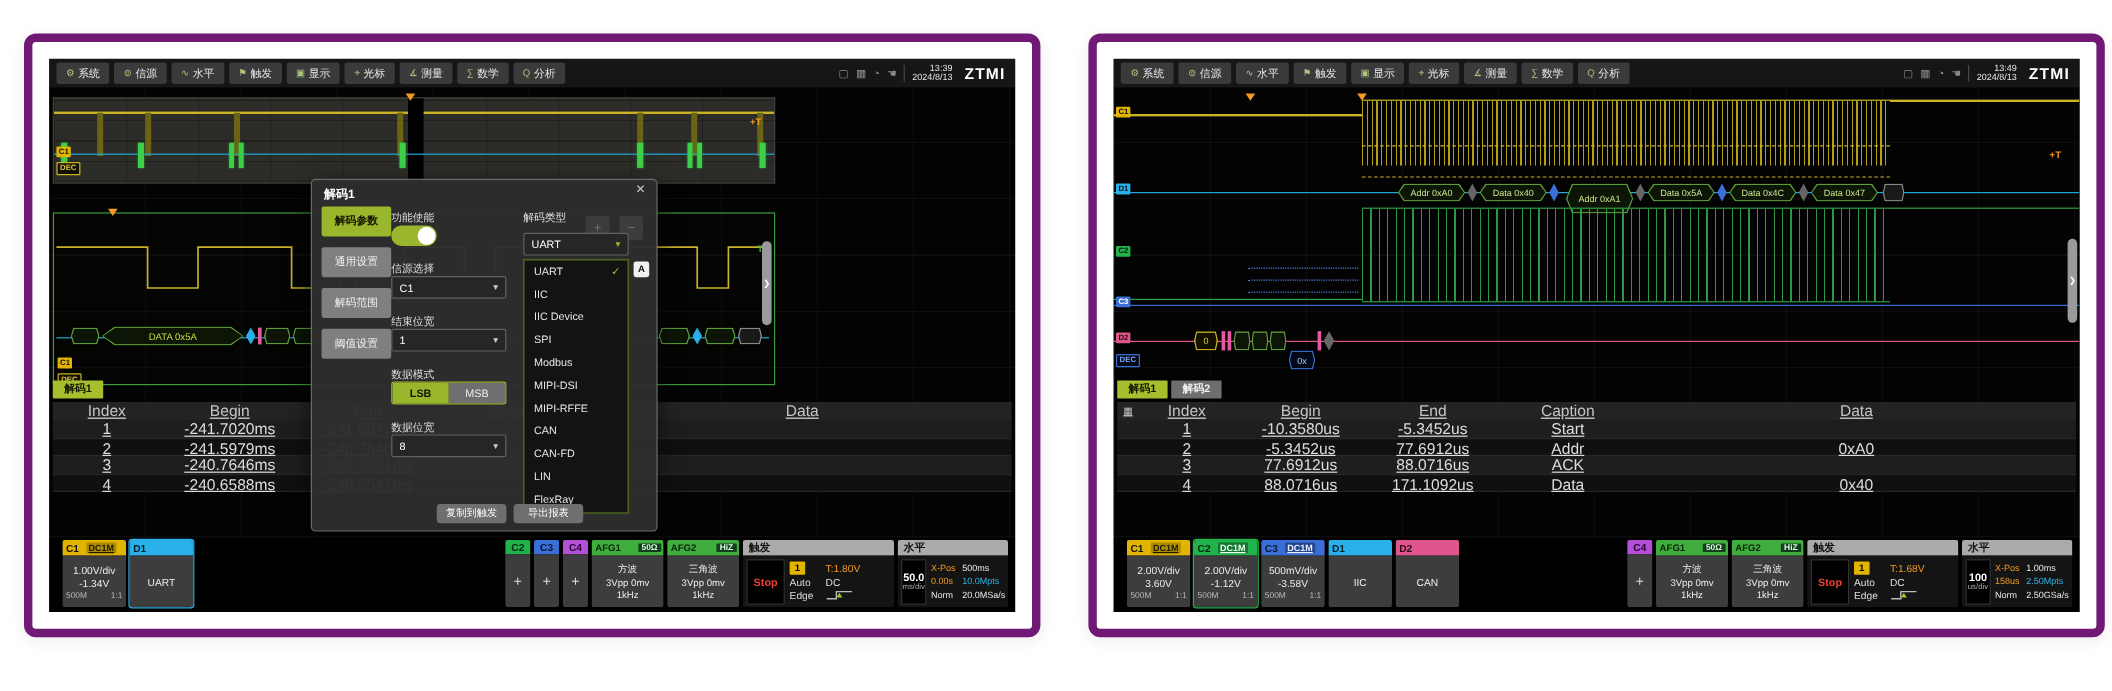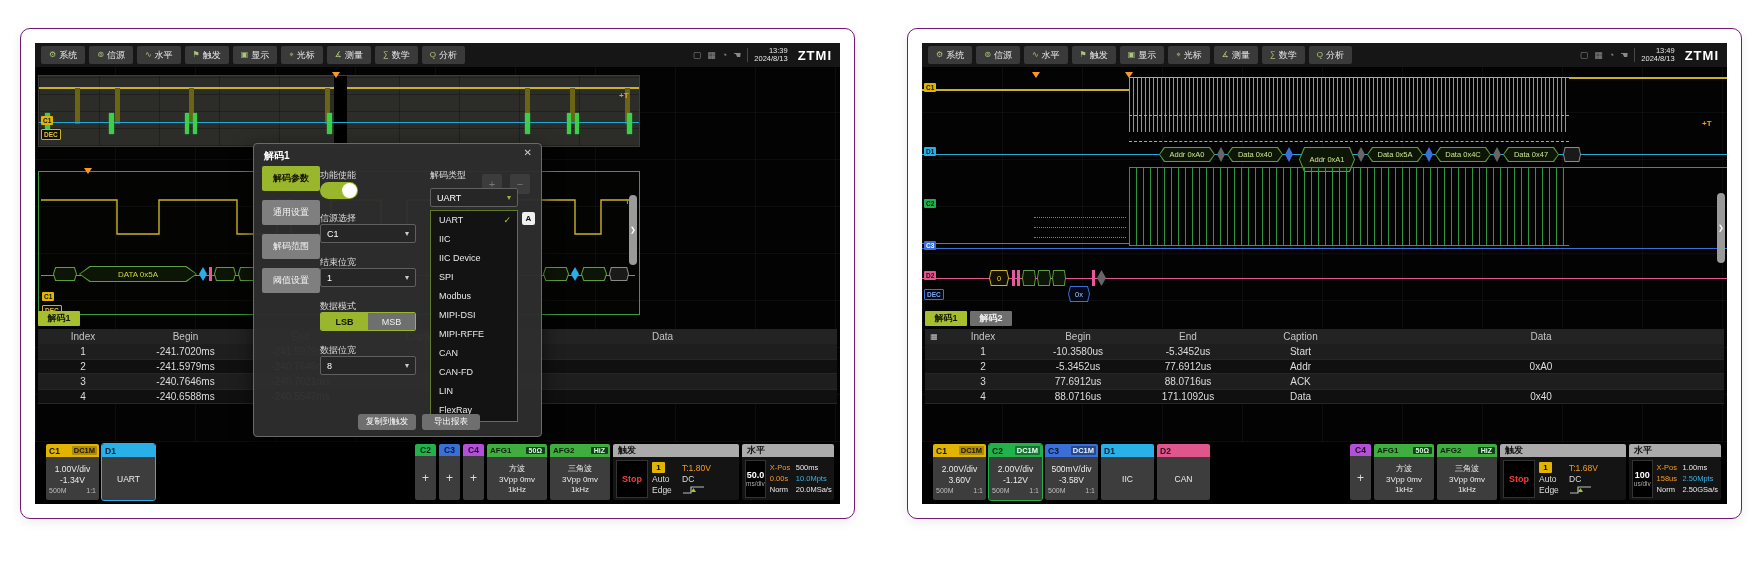--- a/index.html
+++ b/index.html
@@ -1,19 +1,19 @@
 <!DOCTYPE html>
 <html><head>
 <meta charset="utf-8">
 <style>
   html,body{margin:0;padding:0;background:#fff;}
   .stage{position:relative;width:1760px;height:576px;background:#fff;overflow:hidden;
          font-family:"Liberation Sans","DejaVu Sans",sans-serif;}
   .card{position:absolute;top:28px;width:833px;height:489px;background:#fff;
-        border:1px solid #701a75;border-radius:10px;box-shadow:0 3px 12px rgba(0,0,0,.08);}
+        border:7px solid #701a75;border-radius:10px;box-shadow:0 3px 12px rgba(0,0,0,.08);}
   #card0{left:20px;} #card1{left:907px;}
   .osc{position:absolute;inset:14px;background:#0a0a0a;overflow:hidden;}
 
   
   .menubar{position:absolute;left:0;right:0;top:0;height:24px;background:#161616;
            display:flex;align-items:center;gap:4px;padding:0 6px;box-sizing:border-box;}
   .mbtn{height:18px;background:#3a3a3a;border-radius:2px;color:#e8e8e8;font-size:9px;
         display:flex;align-items:center;gap:3px;padding:0 8px;white-space:nowrap;}
   .mi{font-size:8px;color:#adc47c;line-height:1;}
   .ico-gear::before{content:"⚙";} .ico-source::before{content:"⊚";} .ico-horiz::before{content:"∿";}
@@ -62,21 +62,21 @@
   .ydash{border-top:1px dashed #c9b227;}
   .bdot{border-top:1px dotted #5c7fd8;}
   .slider{width:8px;height:70px;background:#9a9a9a;border-radius:4px;display:flex;align-items:center;justify-content:center;}
   .slider::after{content:"❯";font-size:7px;color:#fff;}
   .tmark{color:#f59a23;font-size:8px;font-weight:bold;}
   .tmark-g{color:#4caf50;font-size:8px;font-weight:bold;}
 
   
   .dectab{height:15px;font-size:9px;font-weight:bold;display:flex;align-items:center;justify-content:center;border-radius:1px;}
   .tab-on{background:#a7bf2e;color:#141400;} .tab-off{background:#6e6e6e;color:#f0f0f0;}
-  .dtable{position:absolute;left:3px;right:3px;font-size:10px;color:#ddd;}
+  .dtable{position:absolute;left:3px;right:3px;font-size:13px;color:#ddd;text-decoration:underline;}
   .trow{display:grid;height:15px;align-items:center;text-align:center;}
   .cols5{grid-template-columns:90px 115px 115px 130px 1fr;}
   .cols6{grid-template-columns:18px 80px 110px 110px 115px 1fr;}
   .thead{background:#232323;color:#c4c4c4;}
   .r-odd{background:#1e1e1e;} .r-even{background:#101010;border-top:1px solid #262626;border-bottom:1px solid #262626;box-sizing:border-box;}
   .ico-grid2{color:#c4c4c4;font-size:8px;} .ico-grid2::before{content:"▦";}
 
   
   .dlg{position:absolute;left:218px;top:76px;width:287px;height:292px;background:rgba(45,45,45,.97);
        border:1px solid #6a6a6a;border-radius:4px;z-index:30;box-shadow:0 6px 20px rgba(0,0,0,.6);}
@@ -103,21 +103,21 @@
   .ghostbtn{position:absolute;top:30px;width:20px;height:20px;background:#3c3c3c;color:#777;border-radius:2px;
             font-size:11px;display:flex;align-items:center;justify-content:center;}
   .dbtn{position:absolute;top:270px;height:16px;width:58px;background:#6f6f6f;color:#fff;font-size:8.5px;
         display:flex;align-items:center;justify-content:center;border-radius:3px;}
 
   
   .bbar{position:absolute;left:0;right:0;bottom:0;height:62px;background:#000;
         display:flex;gap:3px;padding:2px 6px 0 11px;box-sizing:border-box;}
   .ch{width:53px;height:56px;display:flex;flex-direction:column;border-radius:2px;overflow:hidden;}
   .chh{height:13px;display:flex;align-items:center;font-size:8.5px;font-weight:bold;}
-  .chid{padding-left:3px;flex:1;} .chcp{font-size:7.5px;font-weight:bold;padding:0 2px;margin-right:2px;border-radius:1px;}
+  .chid{padding-left:3px;flex:1;} .chcp{font-size:7.5px;font-weight:bold;padding:0 2px;margin-right:8px;border-radius:1px;text-decoration:underline;}
   .chb{flex:1;background:#3d3d3d;color:#ececec;font-size:8.5px;text-align:center;display:flex;flex-direction:column;justify-content:center;gap:1px;}
   .chf{display:flex;justify-content:space-between;padding:0 3px;font-size:7px;color:#bdbdbd;margin-top:1px;}
   .h-c1{background:#e0b400;color:#111;} .h-c1 .chcp{background:rgba(0,0,0,.22);color:#1d1800;}
   .h-c2{background:#22b24c;color:#0a2212;} .h-c2 .chcp{background:rgba(0,0,0,.35);color:#eafff0;}
   .h-c3{background:#3a6fd8;color:#061530;} .h-c3 .chcp{background:rgba(0,0,0,.35);color:#e7efff;}
   .h-c4{background:#b44fd8;color:#20052b;}
   .h-d1{background:#29b0e8;color:#06202e;} .h-d2{background:#e0558c;color:#2b0917;}
   .sel-d1{outline:1.5px solid #29b0e8;} .sel-c2{outline:1.5px solid #22b24c;}
   .mini{width:21px;} .mini .chh{height:12px;justify-content:center;} .mini .chid{padding:0;text-align:center;}
   .plus{font-size:12px;color:#ddd;}

